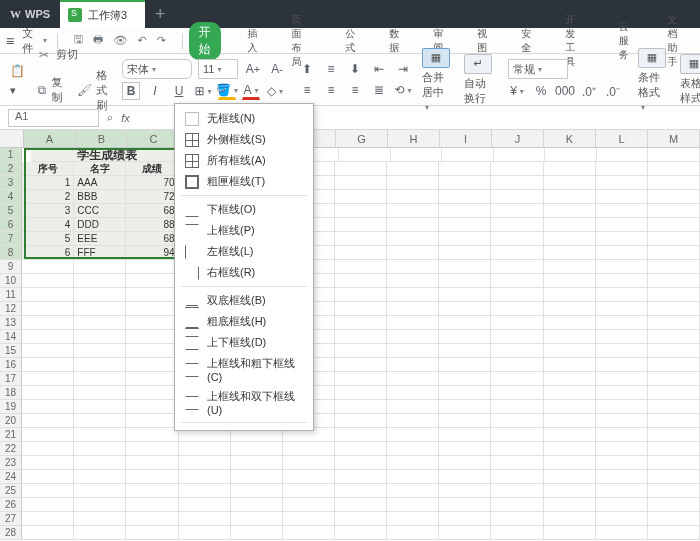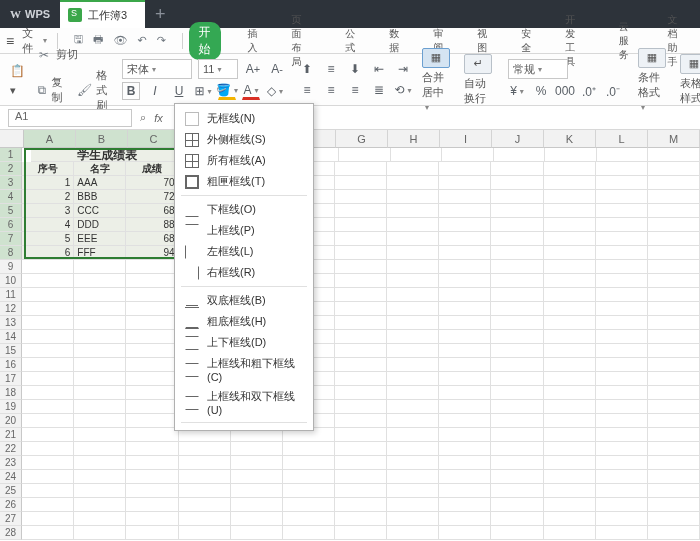--- a/index.html
+++ b/index.html
@@ -23,32 +23,32 @@
 .pill { background:#34a853; color:#fff; border-radius:10px; padding:2px 10px; font-size:12px; }
 .mt { padding:2px 7px; color:#555; font-size:10px; }
 
 
 .ribbon { height:52px; background:#fdfdfd; border-bottom:1px solid #d8d8d8; display:flex; align-items:center; padding:4px 8px; gap:6px; color:#555; }
 .rcol { display:flex; flex-direction:column; gap:3px; }
 .rrow { display:flex; align-items:center; gap:6px; }
 .tool-lbl { display:flex; align-items:center; gap:4px; padding:1px 2px; font-size:11px; }
 .btn-icn { width:16px; height:16px; display:flex; align-items:center; justify-content:center; color:#6e767e; font-size:12px; }
 .drop { border:1px solid #c8c8c8; height:20px; display:flex; align-items:center; padding:0 4px; background:#fff; font-size:11px; }
-.fontname{width:70px;} .fontsize{width:40px;}
+.fontname{width:70px;border-radius:6px;} .fontsize{width:40px;}
 .rsep { width:1px; height:42px; background:#e0e0e0; }
 .iconbtn { width:18px; height:18px; display:flex; align-items:center; justify-content:center; border:1px solid transparent; color:#5a6067; font-size:12px; }
 .iconbtn.bold{font-weight:bold;} .iconbtn.box{border:1px solid #c4c4c4;}
 .bigbtn { display:flex; flex-direction:column; align-items:center; gap:2px; padding:2px 4px; font-size:11px; }
 .bigbtn .top { width:28px; height:20px; border:1px solid #b8c0c8; border-radius:2px; display:flex; align-items:center; justify-content:center; background:#eef2f6; }
 .bigbtn.active .top { background:#d5e4f2; border-color:#6b9fd0; }
 .gfmt-drop{width:60px;}
 
 
 .fmlrow { height:24px; border-bottom:1px solid #d8d8d8; display:flex; align-items:center; padding:0 8px; gap:8px; color:#666; }
-.namebox{ border:1px solid #c8c8c8; width:124px; height:18px; padding:0 6px; background:#fff; font-size:11px; }
+.namebox{ border:1px solid #c8c8c8; width:91px; height:18px; padding:0 6px; background:#fff; font-size:11px; }
 
 
 .sheet { position:relative; background:#fff; }
 .grid { position:relative; }
 .colhdrs{ display:flex; margin-left:24px; }
 .colhdr { width:56px; height:18px; border-right:1px solid #d4d4d4; border-bottom:1px solid #c8c8c8; background:#f2f2f2; text-align:center; line-height:18px; color:#666; font-size:11px; }
 .colhdr.sel { background:#cfe2cf; }
 .corner { position:absolute; left:0; top:0; width:24px; height:18px; background:#f2f2f2; border-right:1px solid #c8c8c8; border-bottom:1px solid #c8c8c8; }
 .rows { }
 .row { display:flex; height:14px; }

